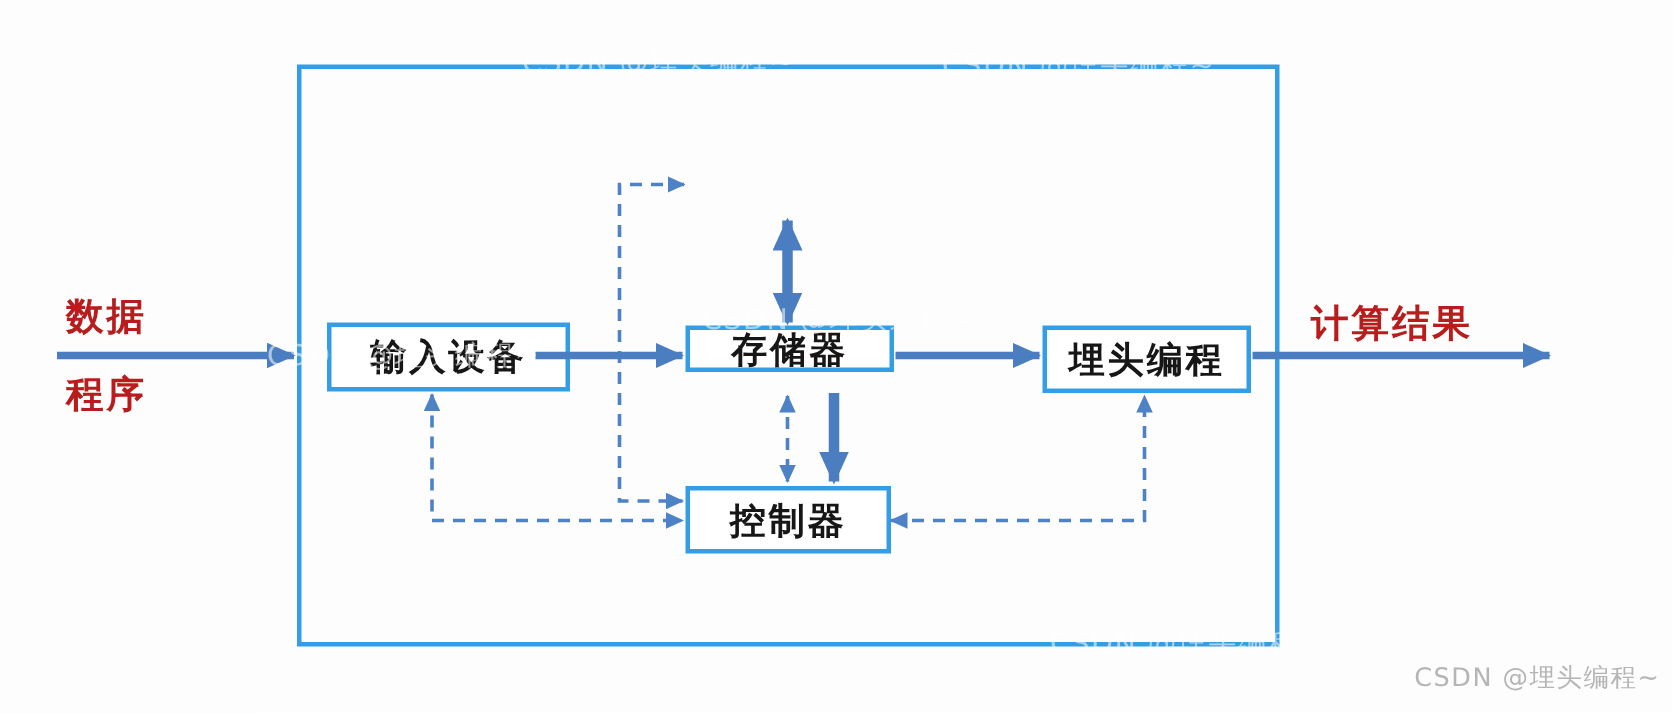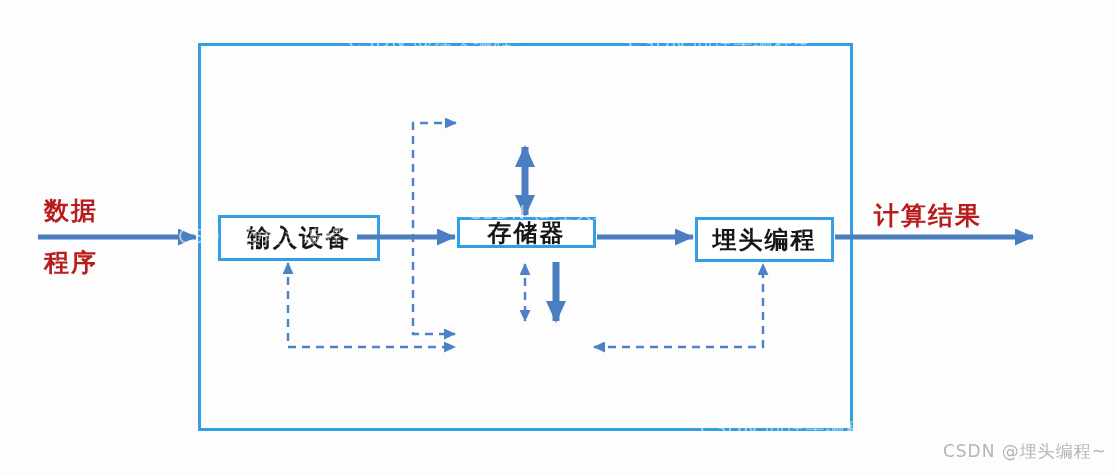--- a/index.html
+++ b/index.html
@@ -50,20 +50,21 @@
 </style>
 </head>
 <body>
 
 <div class="stage">
 
   <div class="outer-box"></div>
 
   <div class="node node-input">输入设备</div>
   <div class="node node-memory">存储器</div>
+  <div class="node node-control">控制器</div>
   <div class="node node-output">埋头编程</div>
 
   <div class="side-label label-data">数据</div>
   <div class="side-label label-program">程序</div>
   <div class="side-label label-result">计算结果</div>
 
   <svg width="1115" height="475" viewBox="0 0 1115 475">
     <defs>
       <marker id="ah-m" orient="auto-start-reverse" markerUnits="userSpaceOnUse" markerWidth="19" markerHeight="17" refX="18" refY="8.5">
         <path d="M0,0 L19,8.5 L0,17 Z" fill="#4b7ec0"></path>

